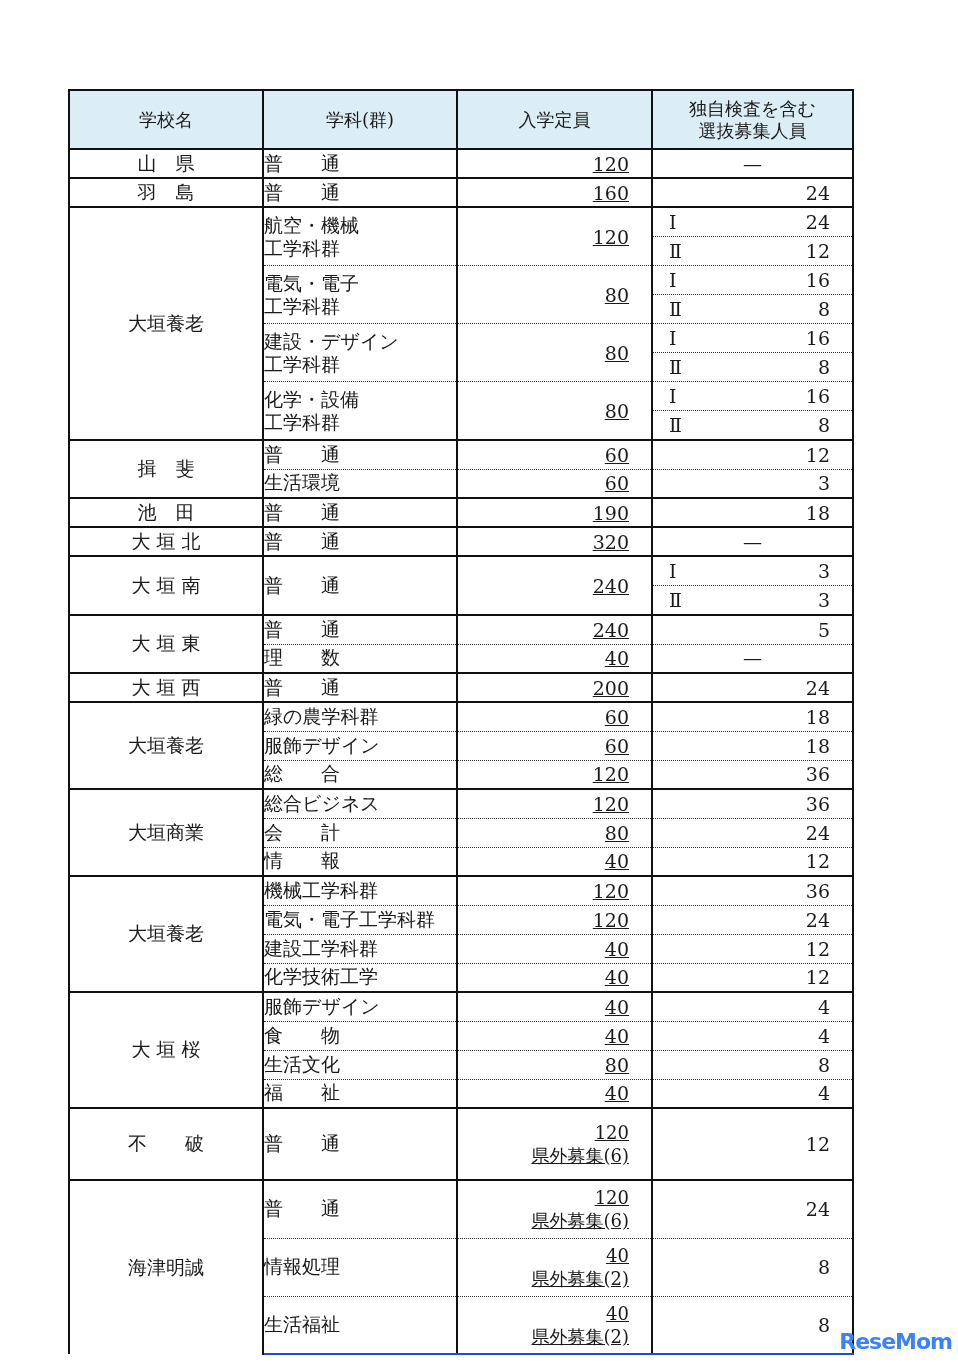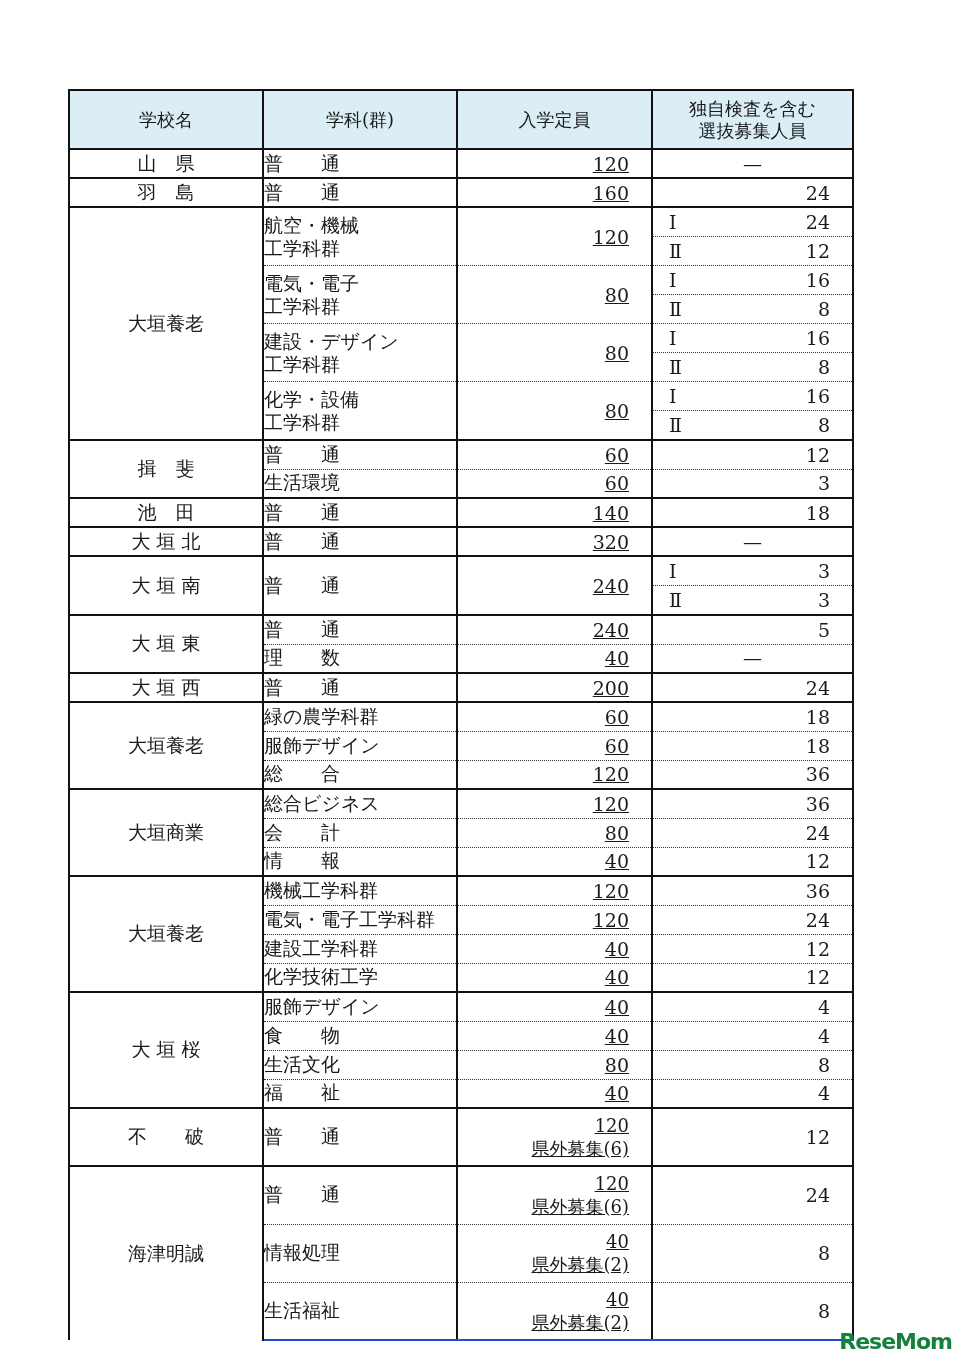--- a/index.html
+++ b/index.html
@@ -18,21 +18,21 @@
   td.cap { text-align: right; padding-right: 22px !important; text-decoration: underline; }
   td.sel { text-align: right; padding-right: 22px !important; }
   td.sel.dash { text-align: center; padding-right: 0 !important; }
   tr.r { height: 29px; }
   .split { display: flex; flex-direction: column; }
   .split .part { height: 28px; display: flex; justify-content: space-between; align-items: center; padding: 0 22px 0 16px; }
   .split .part + .part { border-top: 1px dotted #333; }
   .two-line { line-height: 23px; }
   .cap-extra { display: block; font-size: 18px; }
   .watermark { position: absolute; right: 6px; bottom: 10px; font-family: "DejaVu Sans", sans-serif;
-    font-weight: bold; font-size: 22px; color: #15803d; letter-spacing: -1px; }
+    font-weight: bold; font-size: 22px; color: #3b82f6; letter-spacing: -1px; }
 </style>
 </head>
 <body>
 
 <table class="main">
   <colgroup>
       <col class="c1">
       <col class="c2">
       <col class="c3">
       <col class="c4">
@@ -138,21 +138,21 @@
     </tr>
     <tr class="r sub">
       <td class="dept">生活環境</td>
       <td class="cap">60</td>
       <td class="sel">3</td>
     </tr>
 
     <tr class="r gstart">
       <td class="school">池　田</td>
       <td class="dept">普　　通</td>
-      <td class="cap">140</td>
+      <td class="cap">190</td>
       <td class="sel">18</td>
     </tr>
 
     <tr class="r gstart">
       <td class="school">大 垣 北</td>
       <td class="dept">普　　通</td>
       <td class="cap">320</td>
       <td class="sel dash">—</td>
     </tr>
 
@@ -264,21 +264,21 @@
       <td class="dept">生活文化</td>
       <td class="cap">80</td>
       <td class="sel">8</td>
     </tr>
     <tr class="r sub">
       <td class="dept">福　　祉</td>
       <td class="cap">40</td>
       <td class="sel">4</td>
     </tr>
 
-    <tr class="gstart" style="height:58px">
+    <tr class="gstart" style="height:72px">
       <td class="school">不　　破</td>
       <td class="dept">普　　通</td>
       <td class="cap two-line">
           <span class="cap-extra">120</span>
           <span class="cap-extra">県外募集(6)</span>
         </td>
       <td class="sel">12</td>
     </tr>
 
     <tr class="gstart" style="height:58px">

